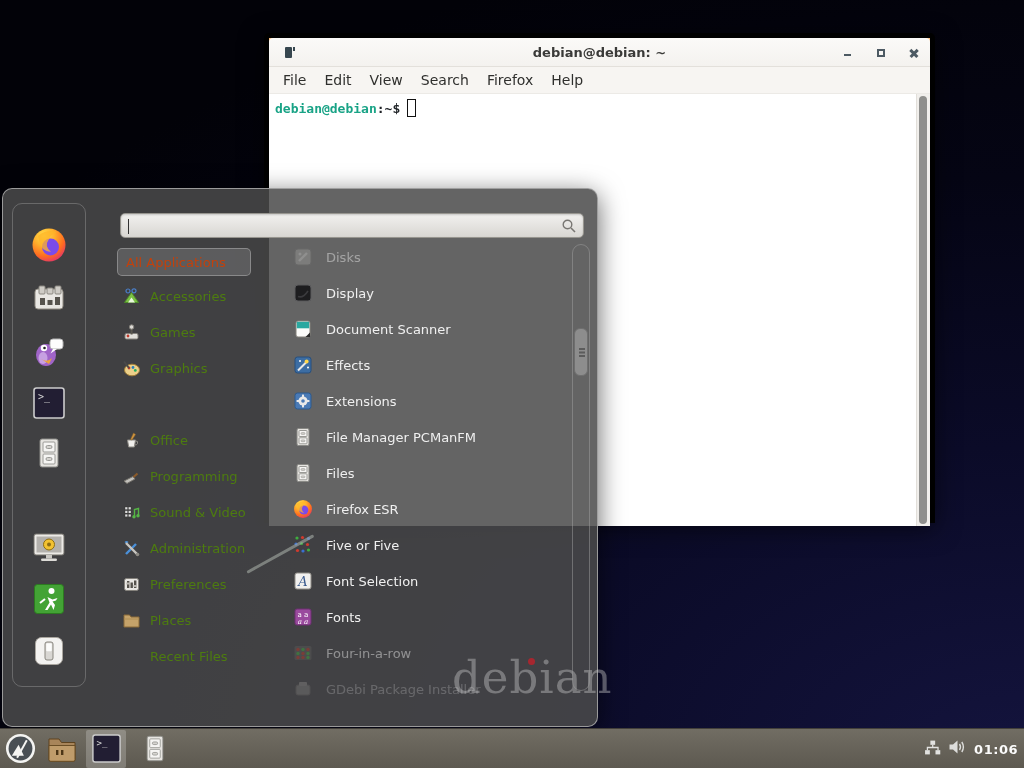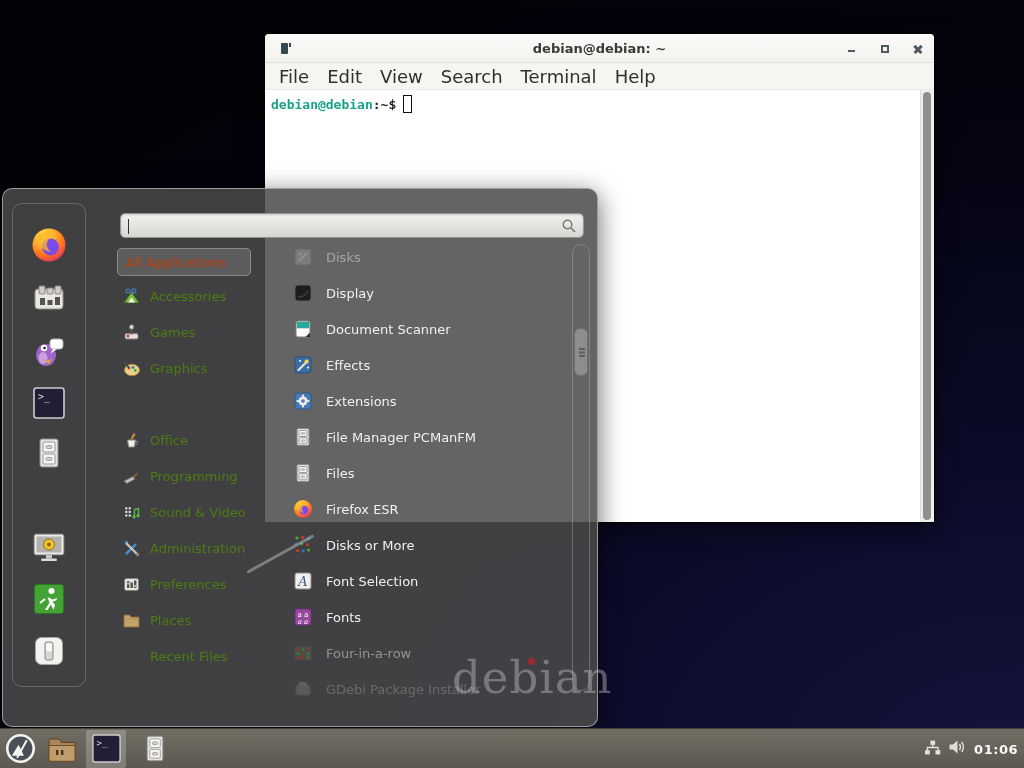--- a/index.html
+++ b/index.html
@@ -7,21 +7,21 @@
   body {
     font-family:"DejaVu Sans","Liberation Sans",sans-serif;
     position:relative;
     background:
       radial-gradient(ellipse 130% 110% at 100% 100%, #14143e 0%, #0b0b28 38%, #050514 70%, #020208 100%);
   }
 
   
   .terminal-window {
     position:absolute; left:264px; top:33px; width:671px; height:490px;
-    background:#fdba74; border:1px solid #000000; border-radius:5px 5px 0 0;
+    background:#fdba74; border:5px solid #000000; border-radius:5px 5px 0 0;
     box-shadow:0 6px 24px rgba(0,0,0,0.55); z-index:2;
   }
   .titlebar {
     position:relative; height:29px; background:linear-gradient(#fbfaf8,#f4f2ef);
     border-bottom:1px solid #e3e0db; border-radius:4px 4px 0 0;
     display:flex; align-items:center;
   }
   .titlebar .title {
     position:absolute; left:0; right:0; text-align:center;
     font-size:13px; font-weight:bold; color:#3a3a38;
@@ -33,21 +33,21 @@
   .wc { width:12px; height:12px; position:relative; cursor:default; }
   .wc-min i { position:absolute; left:2px; top:7px; width:7px; height:2px; background:#4d5a63; }
   .wc-max i { position:absolute; left:2px; top:2px; width:8px; height:8px; border:2px solid #4d5a63; }
   .wc-close i { position:absolute; left:1px; top:5px; width:10px; height:2.5px; background:#4d5a63; }
   .wc-close i.x1 { transform:rotate(45deg); }
   .wc-close i.x2 { transform:rotate(-45deg); }
   .menubar {
     height:27px; background:#f7f5f2; border-bottom:1px solid #eceae6;
     display:flex; align-items:center; padding-left:5px;
   }
-  .menubar span { font-size:18px; color:#2f2f2d; padding:0 9px; }
+  .menubar span { font-size:14px; color:#2f2f2d; padding:0 9px; }
   .term-body { position:relative; height:432px; background:#ffffff; }
   .prompt {
     position:absolute; left:6px; top:5px;
     font-family:"DejaVu Sans Mono","Liberation Mono",monospace; font-size:13px;
     display:flex; align-items:center;
   }
   .prompt .ph { color:#19a386; font-weight:bold; }
   .prompt .ps { color:#1e2226; font-weight:bold; }
   .term-cursor { display:inline-block; width:9px; height:18px; border:1.5px solid #111;
     margin-left:7px; background:#fff; }
@@ -153,21 +153,21 @@
           <i class="x1"></i>
           <i class="x2"></i>
         </span>
     </div>
   </div>
   <div class="menubar">
     <span>File</span>
     <span>Edit</span>
     <span>View</span>
     <span>Search</span>
-    <span>Terminal</span>
+    <span>Firefox</span>
     <span>Help</span>
   </div>
   <div class="term-body">
     <div class="prompt">
       <span class="ph">debian@debian</span>
         <span class="ps">:~$</span>
       <span class="term-cursor"></span>
     </div>
     <div class="term-scroll-track">
       <div class="term-scroll-thumb"></div>
@@ -485,21 +485,21 @@
           <circle cx="9.5" cy="2.5" r="1.6" fill="#d03a2e"></circle>
           <circle cx="15.5" cy="3.5" r="1.6" fill="#3a6fd0"></circle>
       <circle cx="3" cy="9" r="1.6" fill="#3a6fd0"></circle>
           <circle cx="8.5" cy="8.5" r="1.6" fill="#3fae3f"></circle>
           <circle cx="14.5" cy="9.5" r="1.6" fill="#d03a2e"></circle>
       <circle cx="4.5" cy="15.5" r="1.6" fill="#d03a2e"></circle>
           <circle cx="10" cy="16" r="1.6" fill="#3a6fd0"></circle>
           <circle cx="15.5" cy="15" r="1.6" fill="#3fae3f"></circle>
     </svg>
       </span>
-    <span>Disks or More</span>
+    <span>Five or Five</span>
   </div>
   <div class="app-row" style="top:378px;">
     <span class="app-ico">
         <svg viewBox="0 0 20 20">
       <rect x="2" y="2" width="16" height="16" rx="2" fill="#f1f0ee" stroke="#918e88"></rect>
       <text x="10" y="14.5" text-anchor="middle" font-size="13" font-style="italic" font-family="DejaVu Serif, serif" fill="#3a5a8e">A</text>
     </svg>
       </span>
     <span>Font Selection</span>
   </div>

